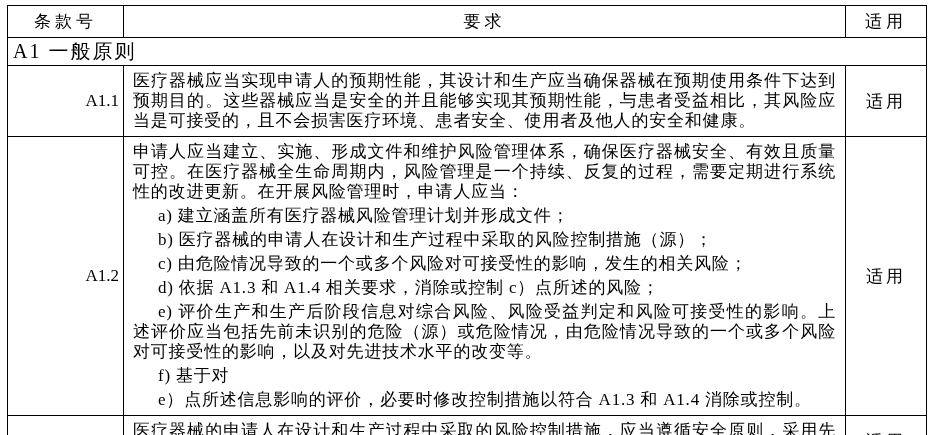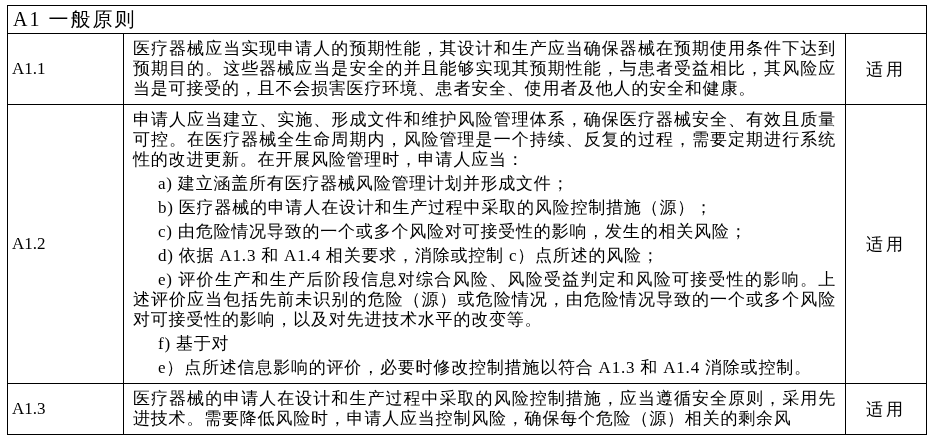--- a/index.html
+++ b/index.html
@@ -53,21 +53,21 @@
   tr.section-row-a1 { height: 27px; }
   td.section-a1 {
     font-size: 20px;
     letter-spacing: 2px;
     padding-left: 5px;
     font-family: Liberation Serif, serif;
   }
   tr.row-a11 { height: 63px; }
   tr.row-a12 { height: 240px; }
   td.clause-cell {
-    text-align: left;
+    text-align: right;
     font-size: 17px;
   }
   td.applicable-cell {
     text-align: center;
     font-size: 17px;
     letter-spacing: 3px;
   }
   td.req-cell {
     padding: 1px 5px;
     vertical-align: top;
@@ -85,20 +85,25 @@
 <body>
 
 <div class="page">
   <table class="doc-table">
     <colgroup>
       <col class="c1">
       <col class="c2">
       <col class="c3">
     </colgroup>
     <tbody>
+      <tr class="header-row">
+        <td class="th">条款号</td>
+        <td class="th">要求</td>
+        <td class="th">适用</td>
+      </tr>
 
 
       <tr class="section-row-a1">
         <td class="section-a1" colspan="3">A1 一般原则</td>
       </tr>
 
       <tr class="row-a11">
         <td class="clause-cell">A1.1</td>
         <td class="req-cell">
           <p>医疗器械应当实现申请人的预期性能，其设计和生产应当确保器械在预期使用条件下达到预期目的。这些器械应当是安全的并且能够实现其预期性能，与患者受益相比，其风险应当是可接受的，且不会损害医疗环境、患者安全、使用者及他人的安全和健康。</p>

